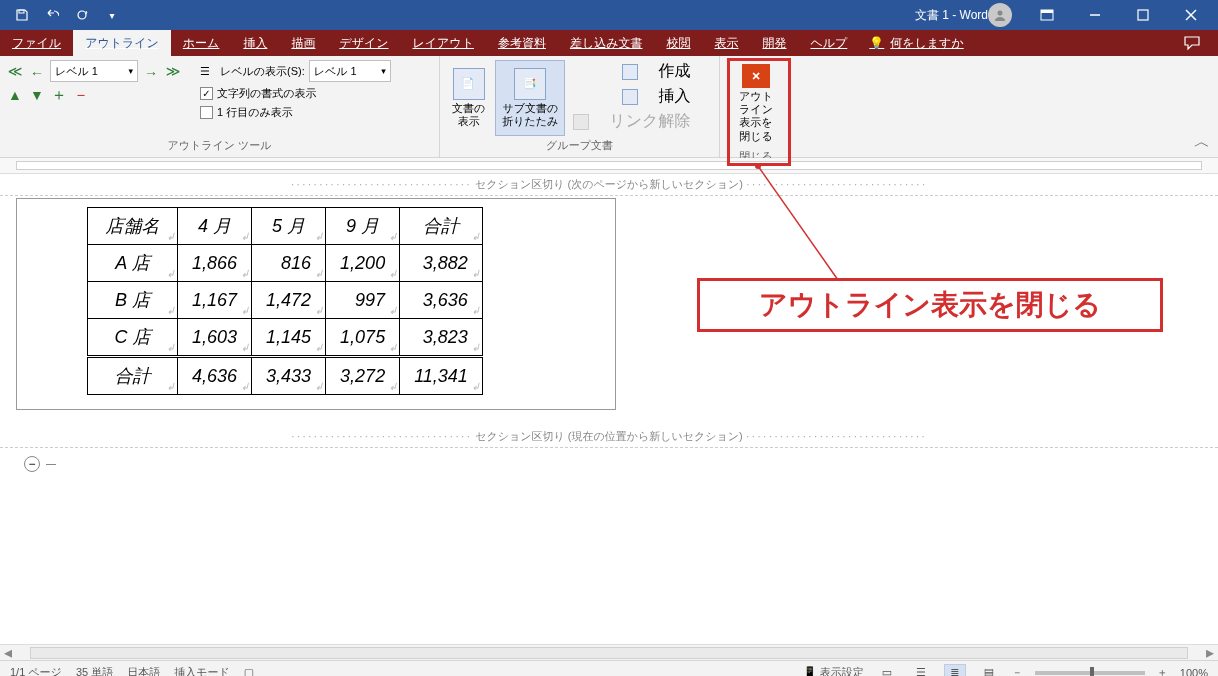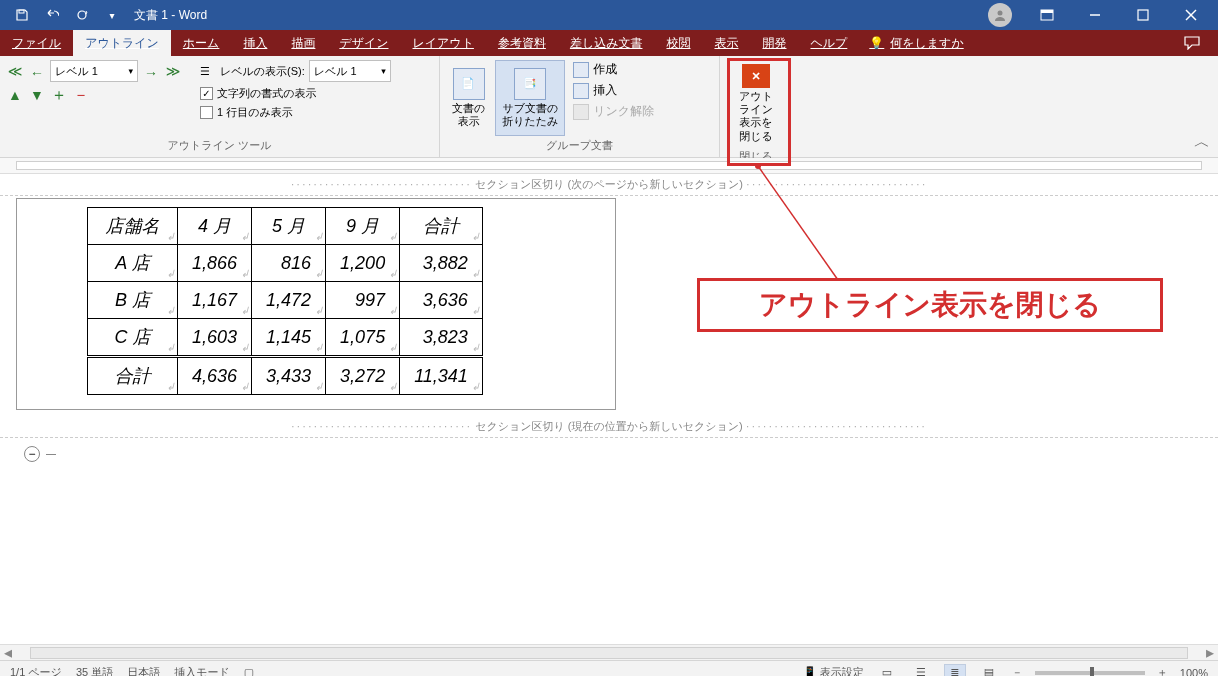--- a/index.html
+++ b/index.html
@@ -1,21 +1,21 @@
 <!DOCTYPE html>
 <html><head>
   <meta charset="utf-8">
   <style>
     * { margin: 0; padding: 0; box-sizing: border-box; font-family: "Yu Gothic", "Meiryo", sans-serif; }
     body { width: 1218px; height: 676px; background: #fff; overflow: hidden; position: relative; }
     
     .title-bar { height: 30px; background: #2b579a; display: flex; align-items: center; color: #fff; font-size: 12px; }
     .qat { display: flex; align-items: center; padding: 0 8px; gap: 2px; }
     .qat-btn { width: 28px; height: 28px; display: flex; align-items: center; justify-content: center; color: #fff; cursor: pointer; }
-    .title-center { flex: 1; text-align: left; }
+    .title-center { flex: 1; text-align: right; }
     .win-controls { display: flex; align-items: center; gap: 2px; padding-right: 4px; }
     .win-btn { width: 46px; height: 30px; display: flex; align-items: center; justify-content: center; }
     .avatar { width: 24px; height: 24px; border-radius: 50%; background: #c9c9c9; display: flex; align-items: center; justify-content: center; margin-right: 10px; }
     
     .tabs-bar { height: 26px; background: #7f1d1d; display: flex; align-items: stretch; color: #fff; font-size: 12px; text-decoration: underline; }
     .tab { padding: 0 12px; display: flex; align-items: center; cursor: pointer; }
     .tab.active { background: #f3f3f3; color: #2b579a; font-weight: 500; }
     .tell-me { display: flex; align-items: center; gap: 6px; padding: 0 10px; }
     .comment-icon { margin-left: auto; padding: 0 16px; display: flex; align-items: center; }
     
@@ -34,21 +34,21 @@
     .show-col { margin-left: 14px; display: flex; flex-direction: column; gap: 4px; }
     .show-row { display: flex; align-items: center; gap: 4px; font-size: 11px; }
     .chk { width: 13px; height: 13px; border: 1px solid #888; background: #fff; display: inline-flex; align-items: center; justify-content: center; font-size: 10px; }
     
     .big-btn { display: flex; flex-direction: column; align-items: center; justify-content: center; padding: 2px 6px; gap: 2px; cursor: pointer; }
     .big-btn.sel { background: #d5e1f2; border: 1px solid #a6b8d6; }
     .big-icon { width: 32px; height: 32px; background: #e3eaf5; border: 1px solid #8aa5cd; display: flex; align-items: center; justify-content: center; }
     .btn-label { font-size: 11px; text-align: center; line-height: 1.2; }
     
     .small-btns { display: flex; flex-direction: column; gap: 2px; }
-    .small-btn { display: flex; align-items: center; gap: 4px; font-size: 12px; padding: 1px 4px; cursor: pointer; }
+    .small-btn { display: flex; align-items: center; gap: 20px; font-size: 16px; padding: 1px 4px; cursor: pointer; justify-content: flex-end; }
     .small-btn.dis { color: #aaa; }
     .s-icon { width: 16px; height: 16px; background: #e3eaf5; border: 1px solid #8aa5cd; }
     .s-icon.dis { background: #e8e8e8; border-color: #ccc; }
     
     .close-group { display: flex; flex-direction: column; align-items: center; padding: 4px 8px; }
     .close-icon { width: 28px; height: 24px; background: #d84315; display: flex; align-items: center; justify-content: center; color: #fff; font-weight: bold; margin-bottom: 2px; }
     
     .collapse-btn { position: absolute; right: 8px; bottom: 4px; color: #666; cursor: pointer; }
     
     .highlight-box { position: absolute; border: 3px solid #d32f2f; pointer-events: none; z-index: 100; }
@@ -306,21 +306,21 @@
         <td class="name"><span>合計</span><span class="pmark">↲</span></td>
         <td class="num"><span>4,636</span><span class="pmark">↲</span></td>
         <td class="num"><span>3,433</span><span class="pmark">↲</span></td>
         <td class="num"><span>3,272</span><span class="pmark">↲</span></td>
         <td class="num"><span>11,341</span><span class="pmark">↲</span></td>
       </tr>
     </tbody>
       </table>
   </div>
 
-  <div class="section-break" style="margin-top:6px">
+  <div class="section-break" style="margin-top:16px">
     <span class="dots">································</span>
     <span>セクション区切り (現在の位置から新しいセクション)</span>
     <span class="dots">································</span>
   </div>
 
   <div class="minus-outline">
     <span class="minus-circ">−</span>
     <span style="border-bottom:1px solid #888;width:10px"></span>
   </div>
 </div>

